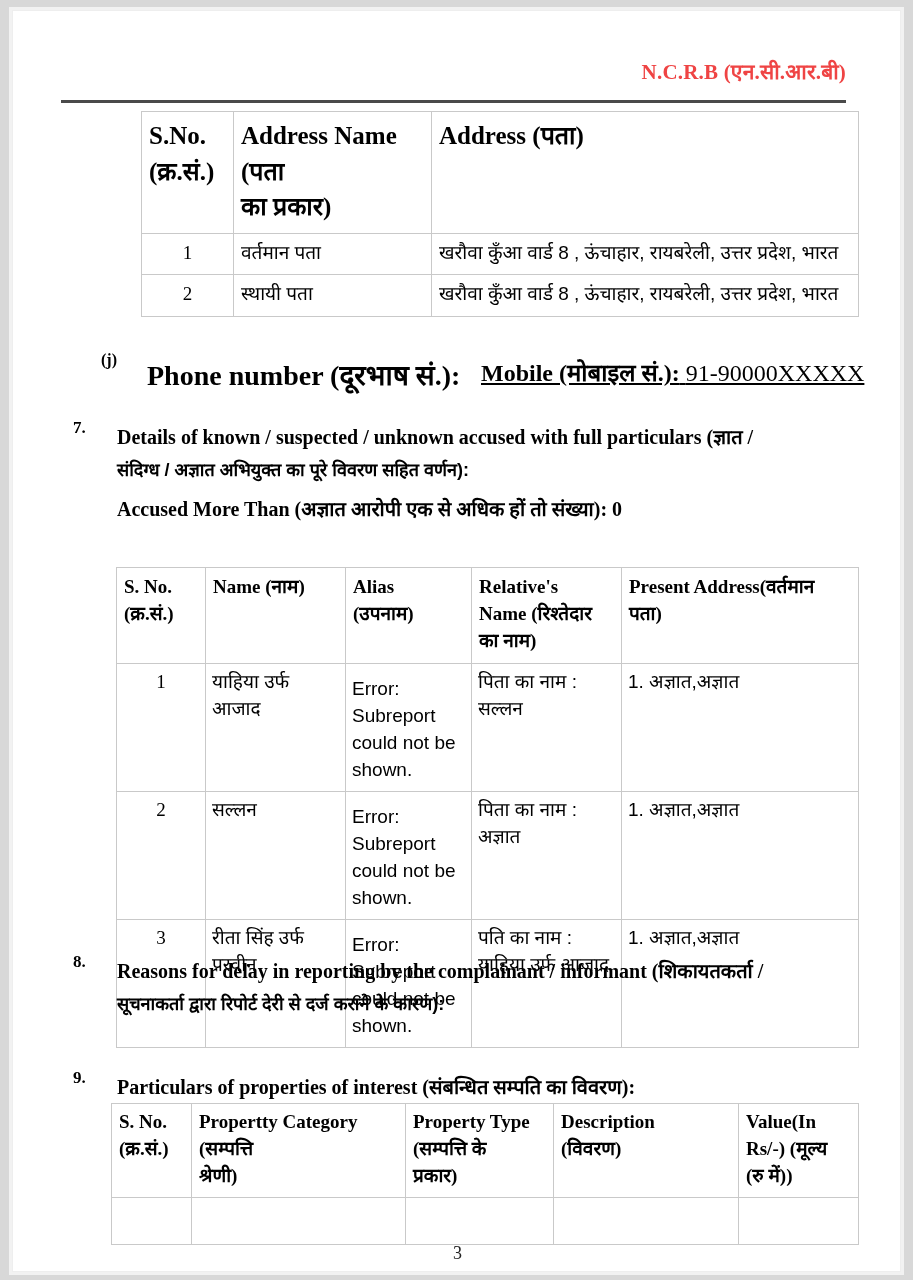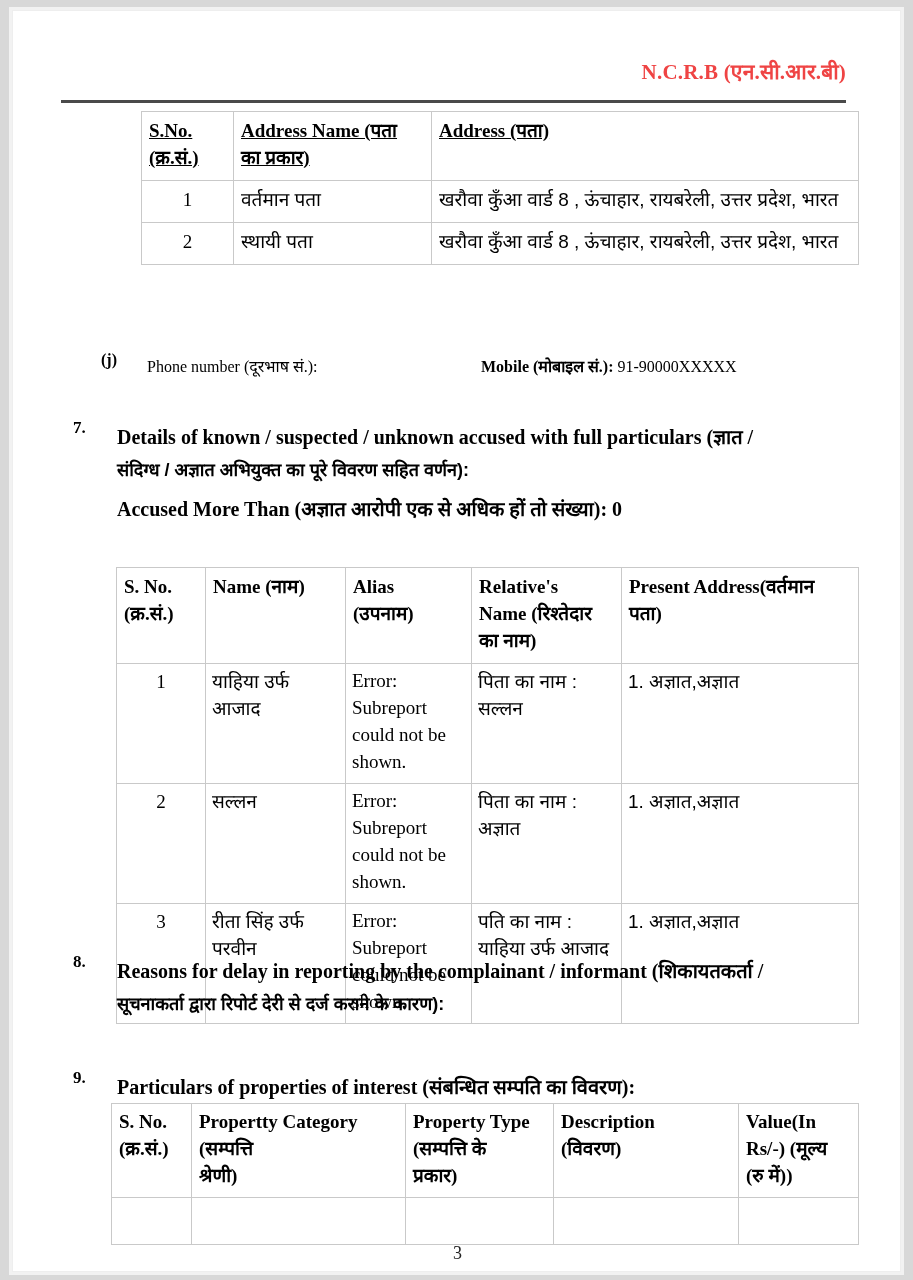--- a/index.html
+++ b/index.html
@@ -84,51 +84,52 @@
     font-size: 13px;
     line-height: 1.18;
     color: #2e2e2e;
   }
 
   
   #address-table { left: 128px; top: 100px; width: 717px; }
   #address-table col.c1 { width: 92px; }
   #address-table col.c2 { width: 198px; }
   #address-table col.c3 { width: 427px; }
-  #address-table th { font-size: 19px; text-decoration: underline; }
+  #address-table th { font-size: 25px; }
 
   
   .phone-row {
     position: absolute;
     left: 88px;
     top: 344px;
     width: 760px;
     height: 34px;
   }
   .marker-j {
     position: absolute;
     left: 0;
     top: -4px;
     font-size: 16px;
     font-weight: bold;
   }
   .phone-label {
     position: absolute;
     left: 46px;
     top: 0;
-    font-size: 16px;
-    font-weight: normal;
+    font-size: 28px;
+    font-weight: bold;
     white-space: nowrap;
   }
   .mobile-block {
     position: absolute;
     left: 380px;
     top: 0;
-    font-size: 16px;
+    font-size: 24px;
     white-space: nowrap;
+    text-decoration: underline;
   }
   .mobile-block b { font-weight: bold; }
 
   
   .section {
     position: absolute;
   }
   .sec-num {
     position: absolute;
     left: 0;
@@ -160,21 +161,21 @@
 
   
   #accused-table { left: 103px; top: 556px; width: 742px; }
   #accused-table col.a1 { width: 89px; }
   #accused-table col.a2 { width: 140px; }
   #accused-table col.a3 { width: 126px; }
   #accused-table col.a4 { width: 150px; }
   #accused-table col.a5 { width: 237px; }
   #accused-table th { font-size: 19px; }
   #accused-table td { padding: 5px 6px 7px 6px; }
-  #accused-table td.errcell { padding-top: 4px; font-family: Liberation Serif, serif; }
+  #accused-table td.errcell { padding-top: 12px; }
 
   
   #property-table { left: 98px; top: 1092px; width: 747px; }
   #property-table col.p1 { width: 80px; }
   #property-table col.p2 { width: 214px; }
   #property-table col.p3 { width: 148px; }
   #property-table col.p4 { width: 185px; }
   #property-table col.p5 { width: 120px; }
   #property-table th { font-size: 19px; padding: 5px 6px 7px 7px; }
   #property-table td.empty { height: 32px; }

